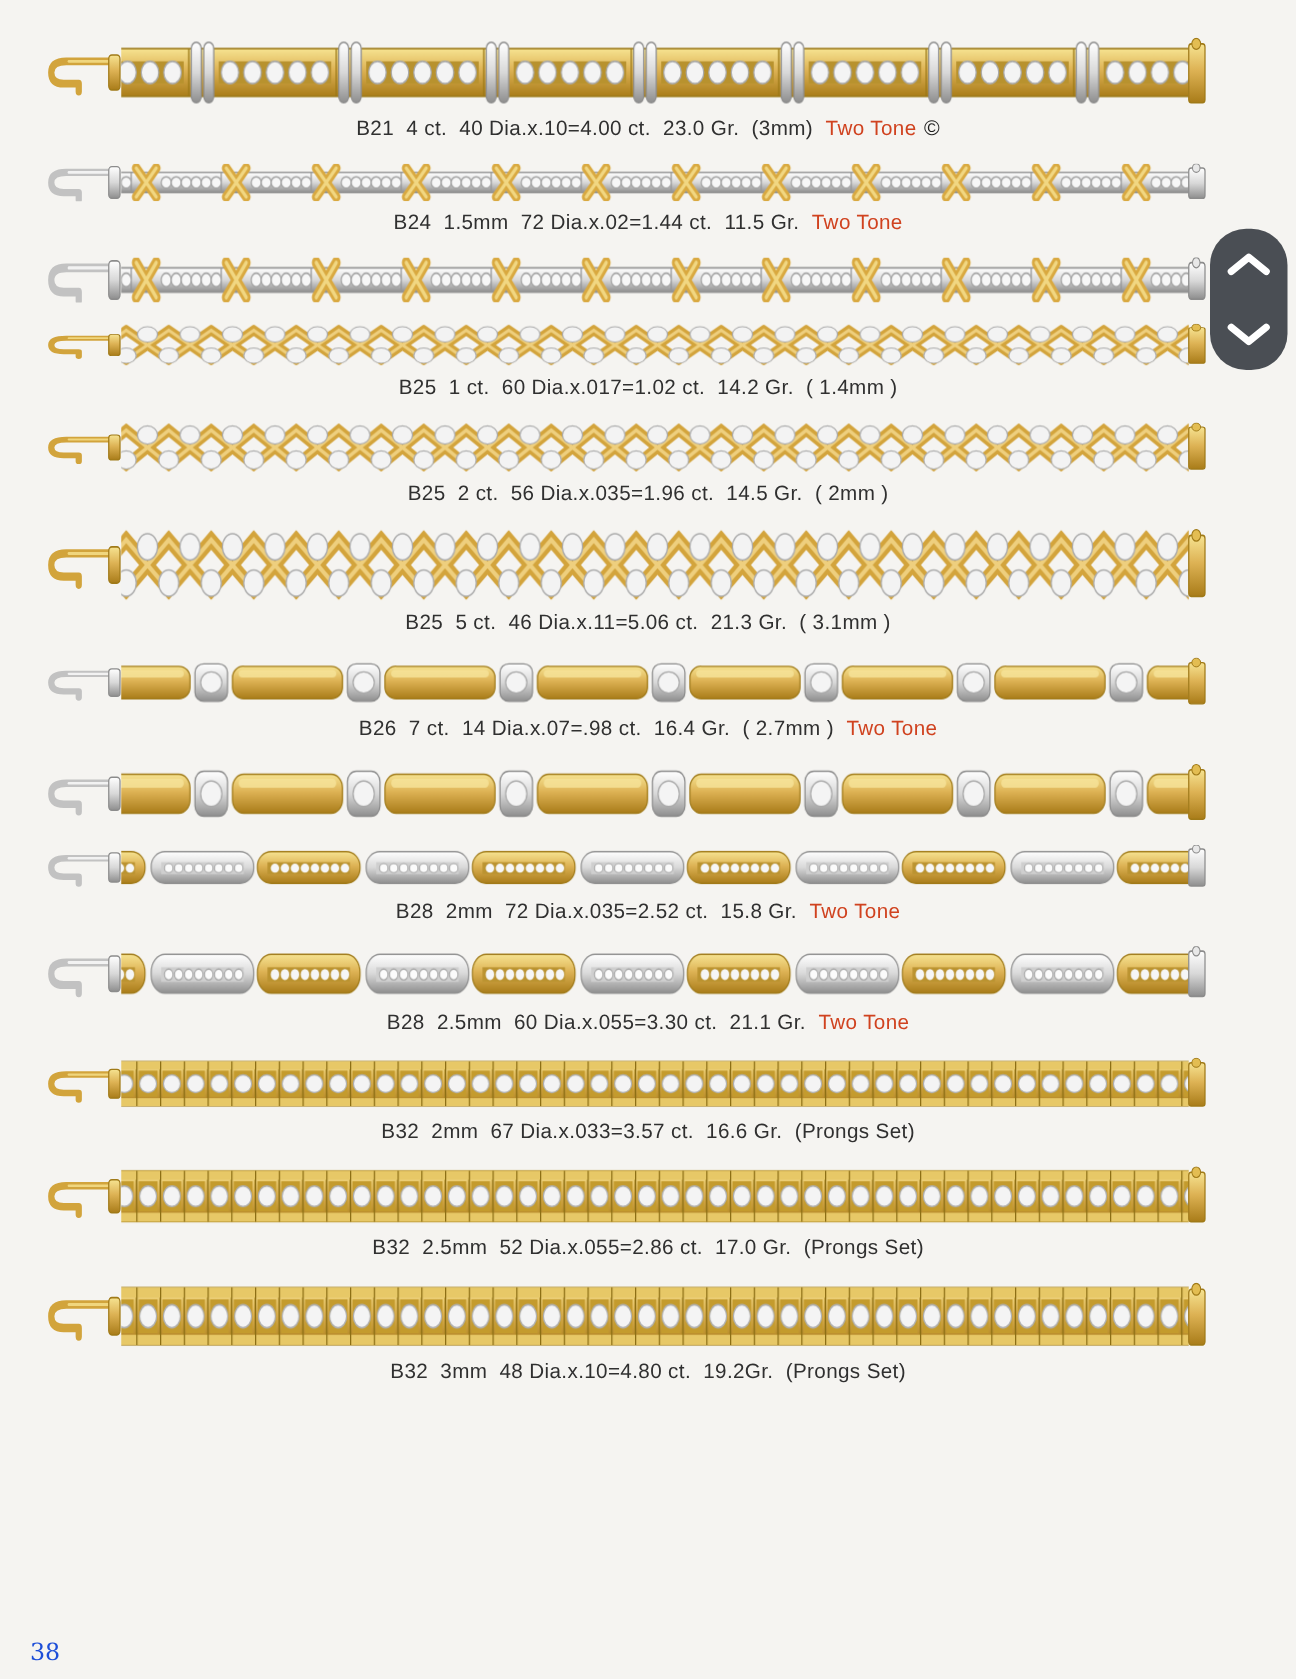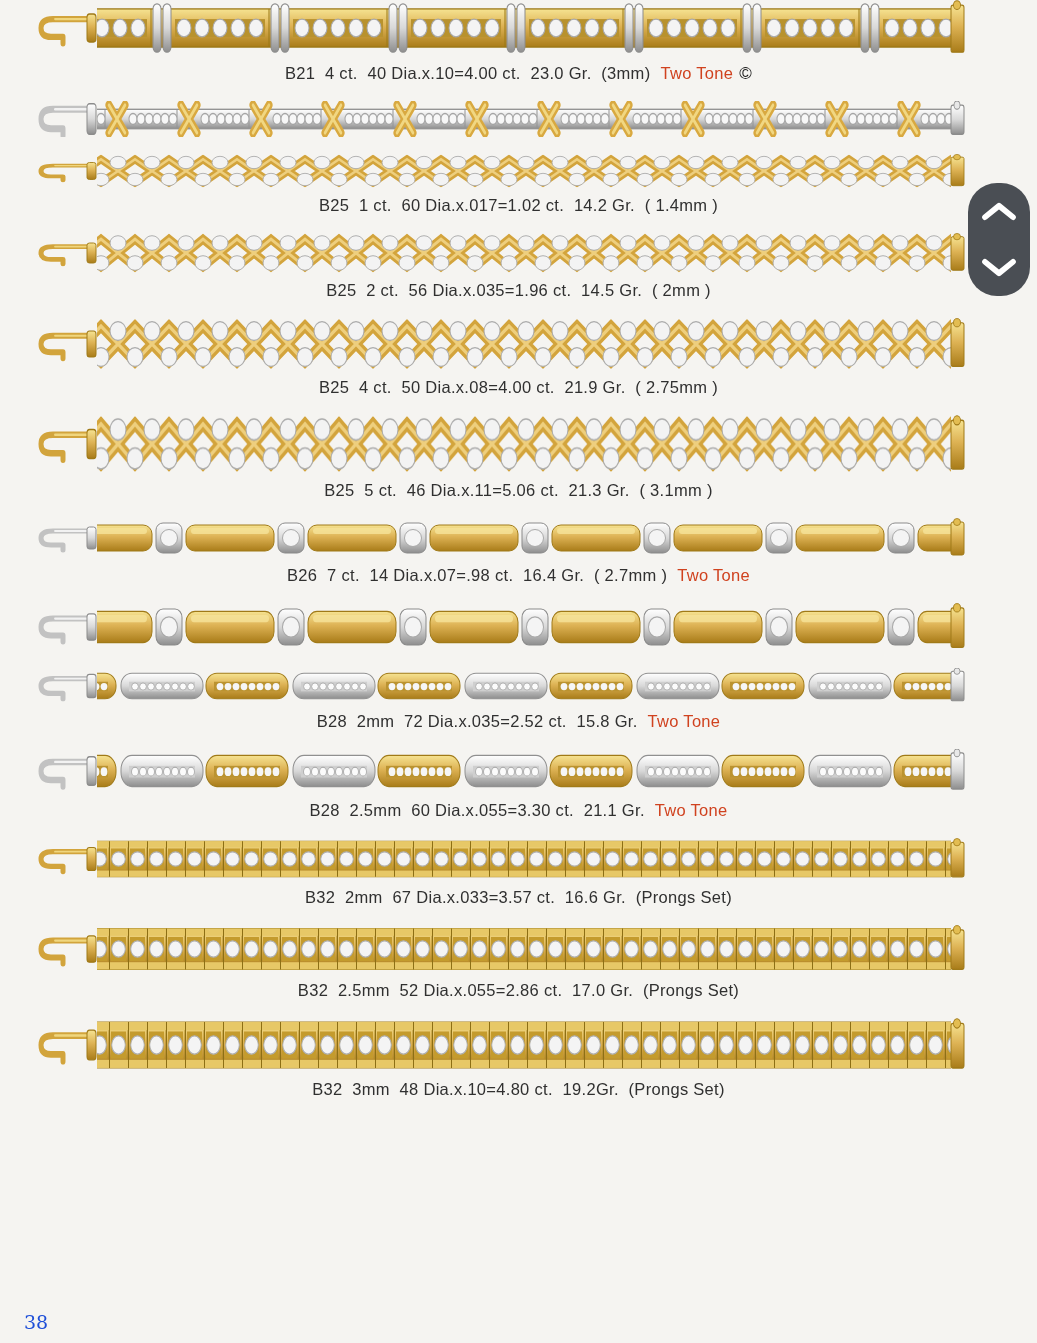--- a/index.html
+++ b/index.html
@@ -3,20 +3,21 @@
 <meta charset="utf-8">
 <style>
   html,body{margin:0;padding:0;}
   body{
     width:1037px;height:1343px;position:relative;overflow:hidden;
     background:#f5f4f1;
     font-family:"Liberation Sans", sans-serif;
   }
   .page{
     position:absolute;inset:0;
+    padding-top:30px;
     display:flex;flex-direction:column;align-items:center;
   }
   .row{display:flex;flex-direction:column;align-items:center;margin-bottom:17px;width:100%;}
   .bracelet{width:945px;margin-right:26px;display:block;}
   .caption{
     margin-top:6px;text-align:center;
     font-size:16.5px;color:#303030;letter-spacing:.3px;line-height:22px;height:22px;
   }
   .caption span{white-space:pre;}
   .caption .accent{color:#d0421f;margin-left:10px;}
@@ -150,20 +151,31 @@
       <use href="#claspGold" transform="translate(2,10)"></use>
       <rect x="64" y="0" width="854" height="44" fill="url(#pat21)"></rect>
       <rect x="918" y="4" width="13" height="37" rx="2" fill="url(#gg)" stroke="#a07a18"></rect>
       <circle cx="924" cy="4" r="3.5" fill="#e3bd52" stroke="#a07a18" stroke-width=".8"></circle>
     </svg>
     <div class="caption">
       <span>B21  4 ct.  40 Dia.x.10=4.00 ct.  23.0 Gr.  (3mm)</span><span class="accent">Two Tone</span><span class="cmark">©</span>
     </div>
   </div>
 
+  <div class="row">
+    <svg class="bracelet h30" viewBox="0 0 945 26" preserveAspectRatio="none">
+      <use href="#claspSilver" transform="translate(2,1)"></use>
+      <rect x="64" y="0" width="854" height="26" fill="url(#pat24)"></rect>
+      <rect x="918" y="3" width="13" height="21" rx="2" fill="url(#sg)" stroke="#8c8c8c"></rect>
+      <circle cx="924" cy="3" r="3" fill="#e8e8e8" stroke="#8c8c8c" stroke-width=".8"></circle>
+    </svg>
+    <div class="caption">
+      <span>B24  1.5mm  72 Dia.x.02=1.44 ct.  11.5 Gr.</span><span class="accent">Two Tone</span>
+    </div>
+  </div>
 
   <div class="row">
     <svg class="bracelet h36" viewBox="0 0 945 26" preserveAspectRatio="none">
       <use href="#claspSilver" transform="translate(2,1)"></use>
       <rect x="64" y="0" width="854" height="26" fill="url(#pat24)"></rect>
       <rect x="918" y="3" width="13" height="21" rx="2" fill="url(#sg)" stroke="#8c8c8c"></rect>
       <circle cx="924" cy="3" r="3" fill="#e8e8e8" stroke="#8c8c8c" stroke-width=".8"></circle>
     </svg>
   </div>
 
@@ -185,31 +197,20 @@
       <rect x="64" y="0" width="854" height="44" fill="url(#pat25)"></rect>
       <rect x="918" y="4" width="13" height="37" rx="2" fill="url(#gg)" stroke="#a07a18"></rect>
       <circle cx="924" cy="4" r="3.5" fill="#e3bd52" stroke="#a07a18" stroke-width=".8"></circle>
     </svg>
     <div class="caption">
       <span>B25  2 ct.  56 Dia.x.035=1.96 ct.  14.5 Gr.  ( 2mm )</span>
     </div>
   </div>
 
 
-  <div class="row">
-    <svg class="bracelet h52" viewBox="0 0 945 44" preserveAspectRatio="none">
-      <use href="#claspGold" transform="translate(2,10)"></use>
-      <rect x="64" y="0" width="854" height="44" fill="url(#pat25)"></rect>
-      <rect x="918" y="4" width="13" height="37" rx="2" fill="url(#gg)" stroke="#a07a18"></rect>
-      <circle cx="924" cy="4" r="3.5" fill="#e3bd52" stroke="#a07a18" stroke-width=".8"></circle>
-    </svg>
-    <div class="caption">
-      <span>B25  4 ct.  50 Dia.x.08=4.00 ct.  21.9 Gr.  ( 2.75mm )</span>
-    </div>
-  </div>
 
   <div class="row">
     <svg class="bracelet h58" viewBox="0 0 945 44" preserveAspectRatio="none">
       <use href="#claspGold" transform="translate(2,10)"></use>
       <rect x="64" y="0" width="854" height="44" fill="url(#pat25)"></rect>
       <rect x="918" y="4" width="13" height="37" rx="2" fill="url(#gg)" stroke="#a07a18"></rect>
       <circle cx="924" cy="4" r="3.5" fill="#e3bd52" stroke="#a07a18" stroke-width=".8"></circle>
     </svg>
     <div class="caption">
       <span>B25  5 ct.  46 Dia.x.11=5.06 ct.  21.3 Gr.  ( 3.1mm )</span>

